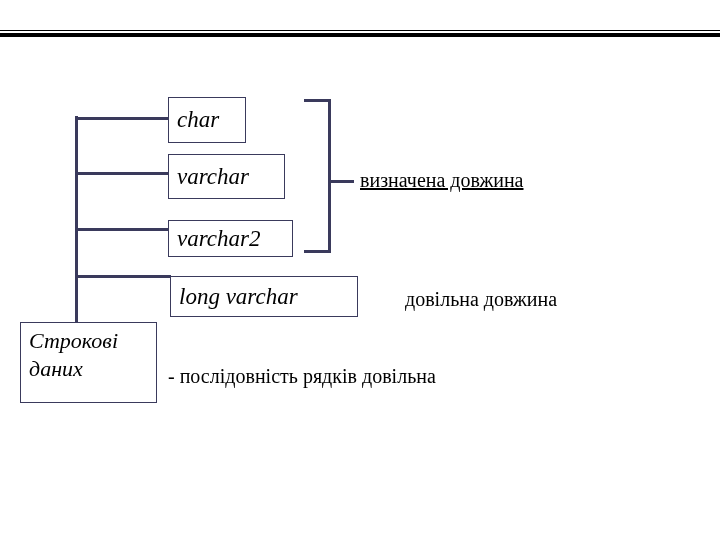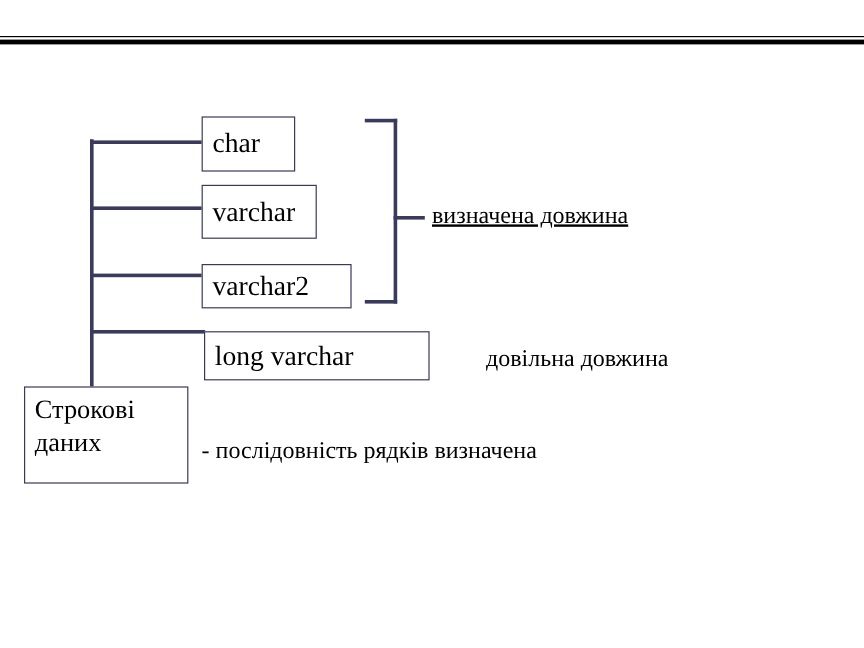--- a/index.html
+++ b/index.html
@@ -60,20 +60,21 @@
     border: 1px solid #3a3a5c;
     background: #ffffff;
     color: #000000;
     font-family: "Liberation Serif", "DejaVu Serif", serif;
     font-size: 23px;
     line-height: 1.12;
     display: flex;
     align-items: center;
     padding-left: 8px;
     white-space: nowrap;
+    font-style: italic;
   }
   .box.multiline {
     display: block;
     padding-top: 4px;
   }
 
   .line-v {
     position: absolute;
     background: #3a3a5c;
     width: 3px;
@@ -98,21 +99,21 @@
   #branch-varchar   { left: 75px;  top: 172px; width: 94px; }
   #branch-varchar2  { left: 75px;  top: 228px; width: 96px; }
   #branch-longvar   { left: 75px;  top: 275px; width: 96px; }
 
   #rb-spine         { left: 328px; top: 99px;  height: 154px; }
   #rb-top           { left: 304px; top: 99px;  width: 27px; }
   #rb-bottom        { left: 304px; top: 250px; width: 27px; }
   #rb-mid           { left: 328px; top: 180px; width: 26px; }
 
   #box-char         { left: 168px; top: 97px;  width: 78px;  height: 46px; }
-  #box-varchar      { left: 168px; top: 154px; width: 96px; height: 45px; }
+  #box-varchar      { left: 168px; top: 154px; width: 117px; height: 45px; }
   #box-varchar2     { left: 168px; top: 220px; width: 125px; height: 37px; }
   #box-longvarchar  { left: 170px; top: 276px; width: 188px; height: 41px; }
   #box-strokovi     { left: 20px;  top: 322px; width: 137px; height: 81px;
                       font-size: 22px; line-height: 1.28; }
 
   #cap-fixed        { left: 360px; top: 169px; text-decoration: underline; }
   #cap-arbitrary    { left: 405px; top: 288px; }
   #cap-sequence     { left: 168px; top: 365px; }
 </style>
 </head>
@@ -145,15 +146,15 @@
 
   <div class="box multiline" id="box-strokovi">
     <div>Строкові</div>
     <div>даних</div>
   </div>
 
   <div class="caption" id="cap-fixed">визначена довжина</div>
 
   <div class="caption" id="cap-arbitrary">довільна довжина</div>
 
-  <div class="caption" id="cap-sequence">- послідовність рядків визначена</div>
+  <div class="caption" id="cap-sequence">- послідовність рядків довільна</div>
 
 </div>
 
 </body></html>

